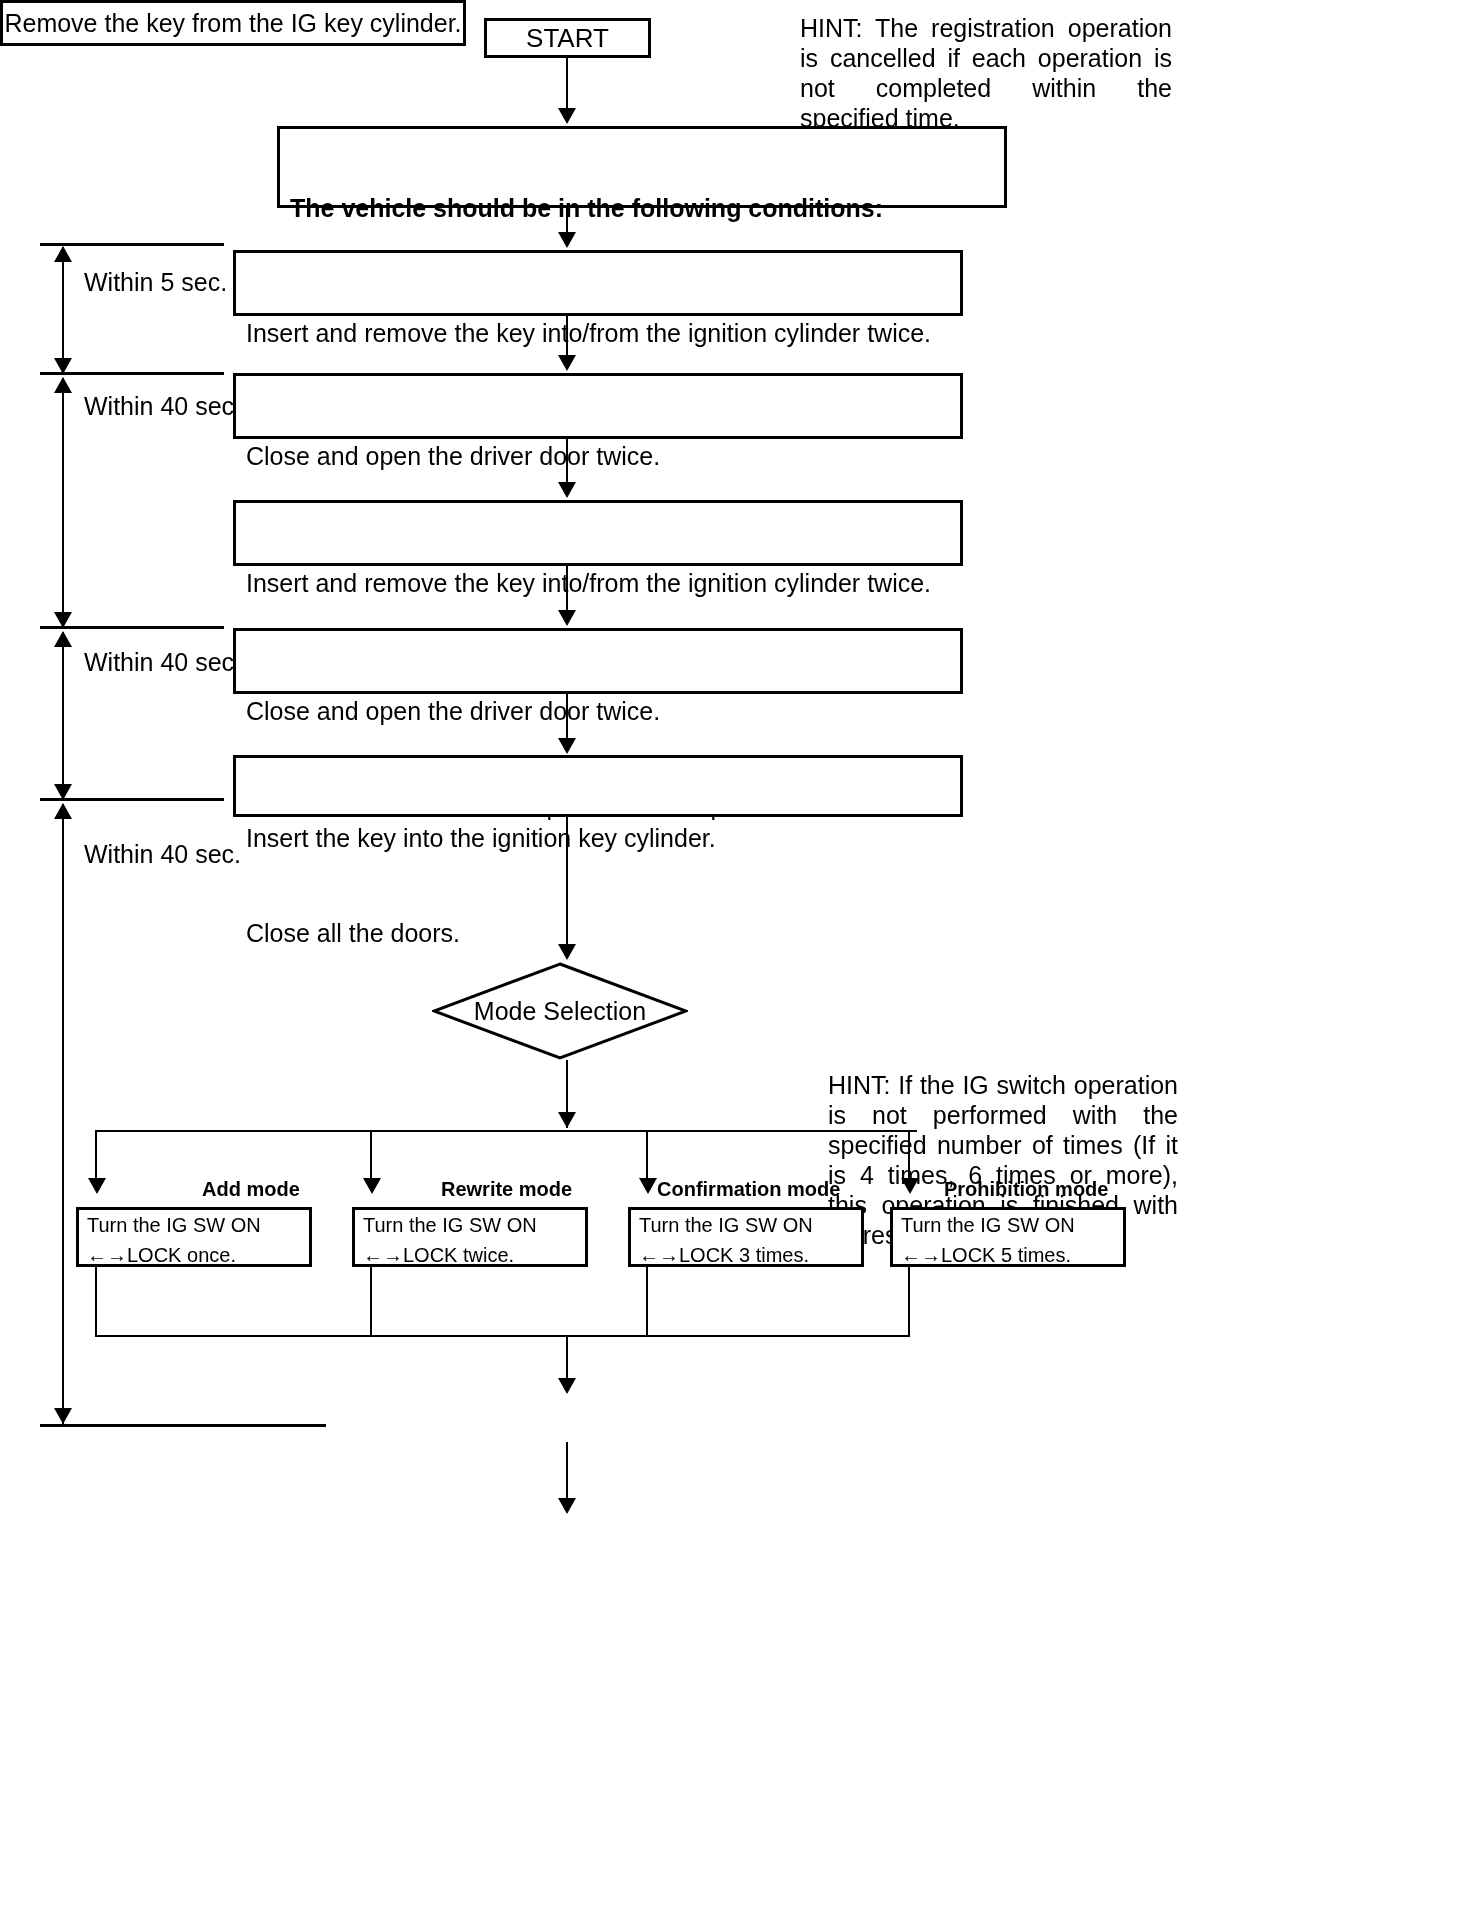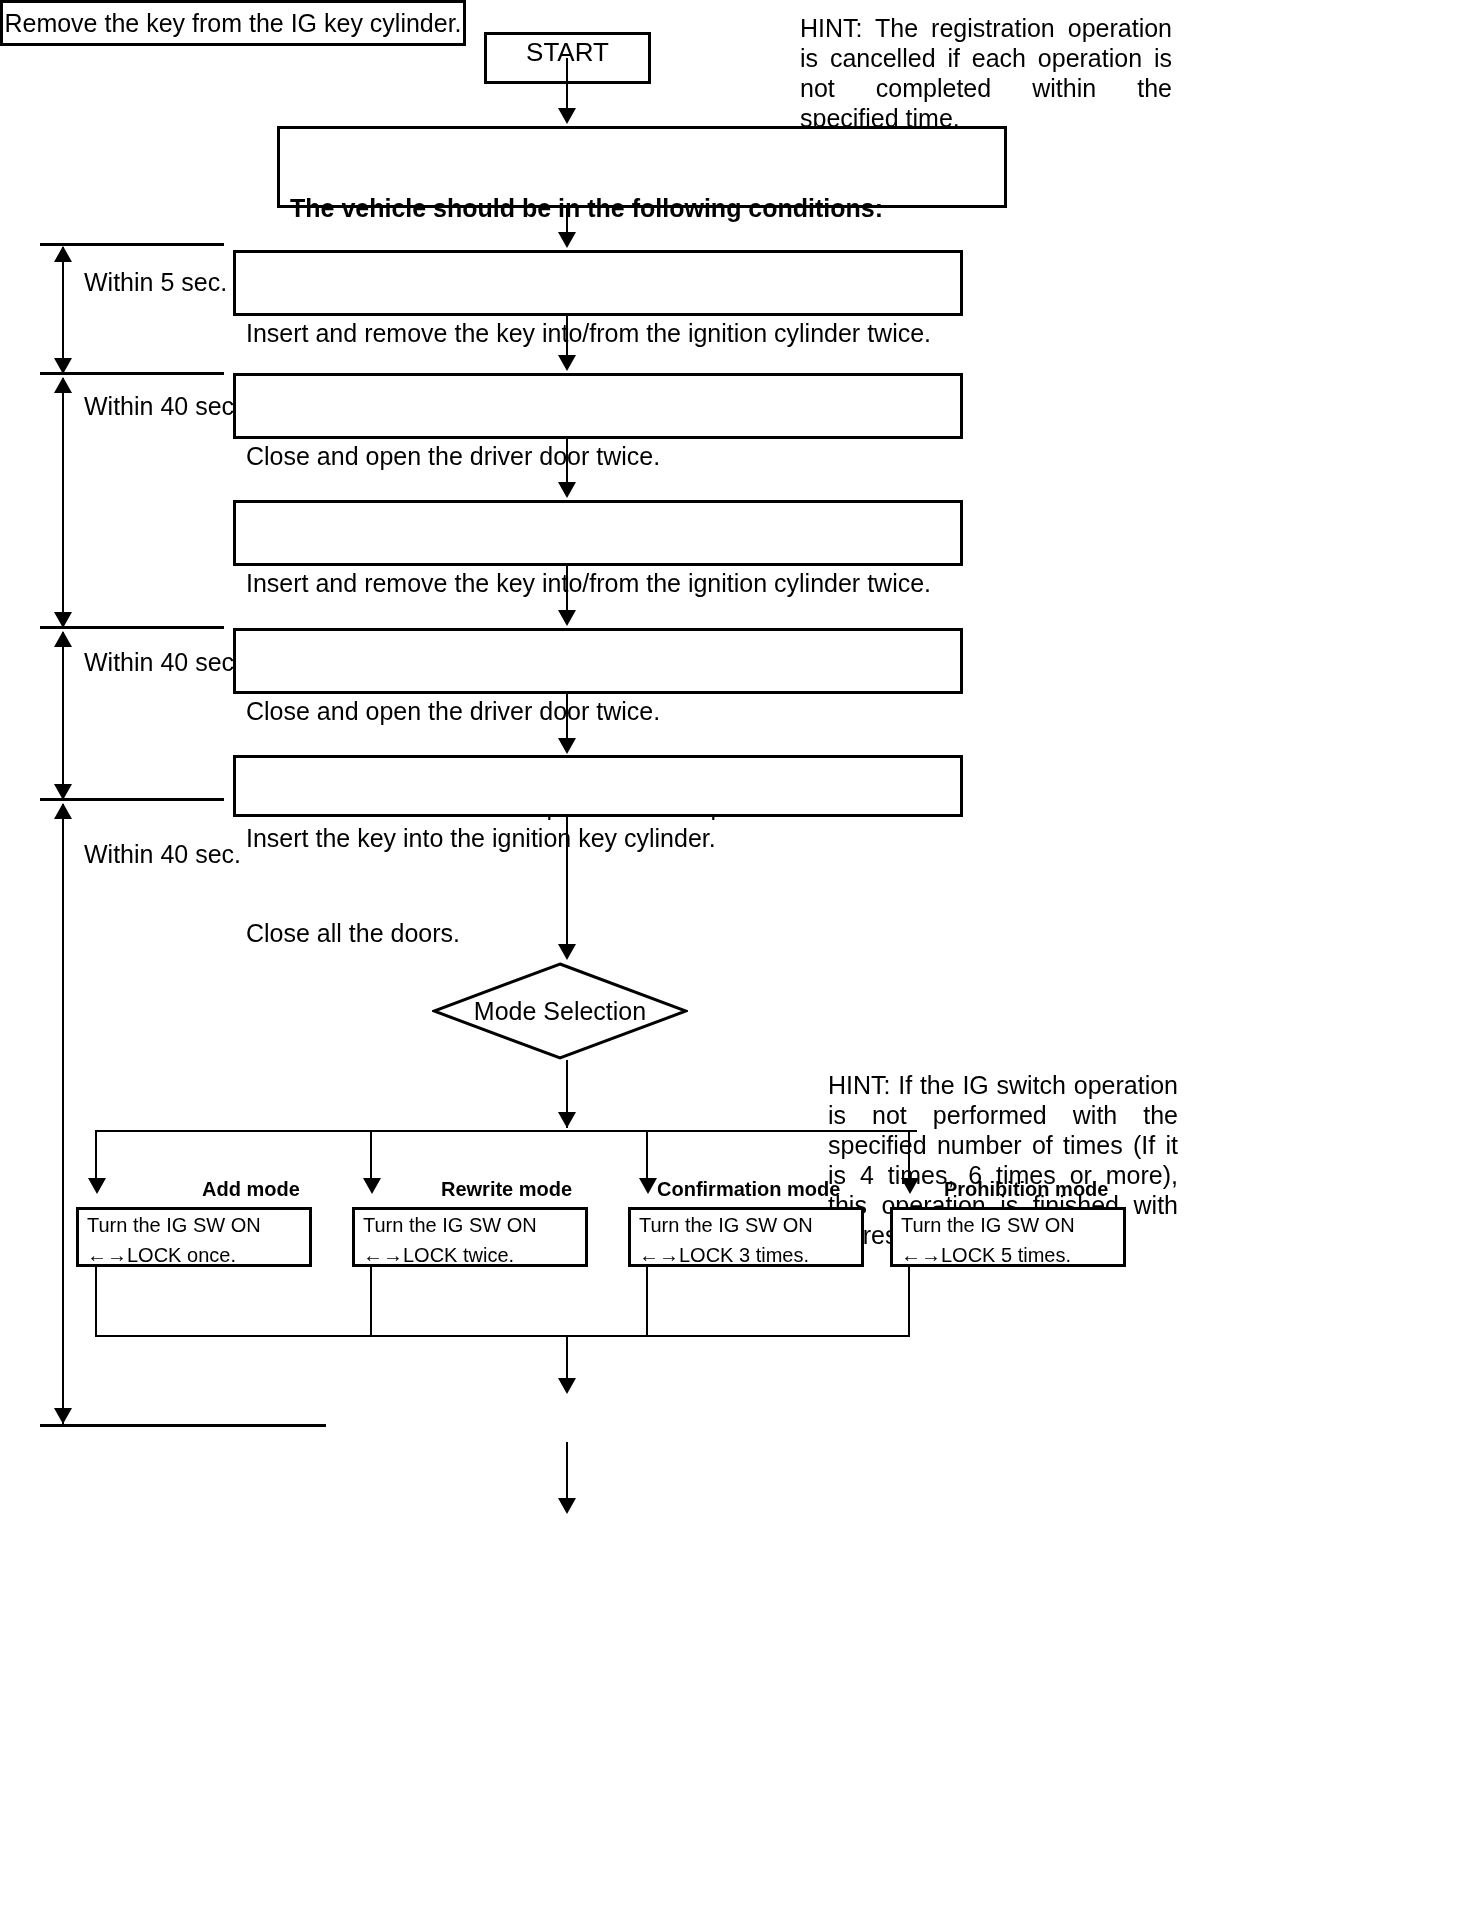--- a/index.html
+++ b/index.html
@@ -19,21 +19,21 @@
     box-sizing:border-box;
   }
   .box .txt{
     font-size:25px;
     line-height:32px;
     padding:4px 10px;
     white-space:pre-wrap;
   }
 
   
-  #start-box{left:484px;top:32px;width:167px;height:52px;border-width:3px;}
+  #start-box{left:484px;top:18px;width:167px;height:40px;border-width:3px;}
   #start-box .txt{text-align:center;font-size:26px;line-height:34px;padding:0;}
 
   
   #cond-box{left:233px;top:126px;width:730px;height:82px;margin-left:44px;}
   #cond-box .line{font-size:25px;line-height:27px;white-space:nowrap;}
   #cond-box .hdr{font-weight:bold;font-size:25px;}
   #cond-box .bullet{display:inline-block;width:17px;}
 
   
   .pbox{left:233px;width:730px;}

